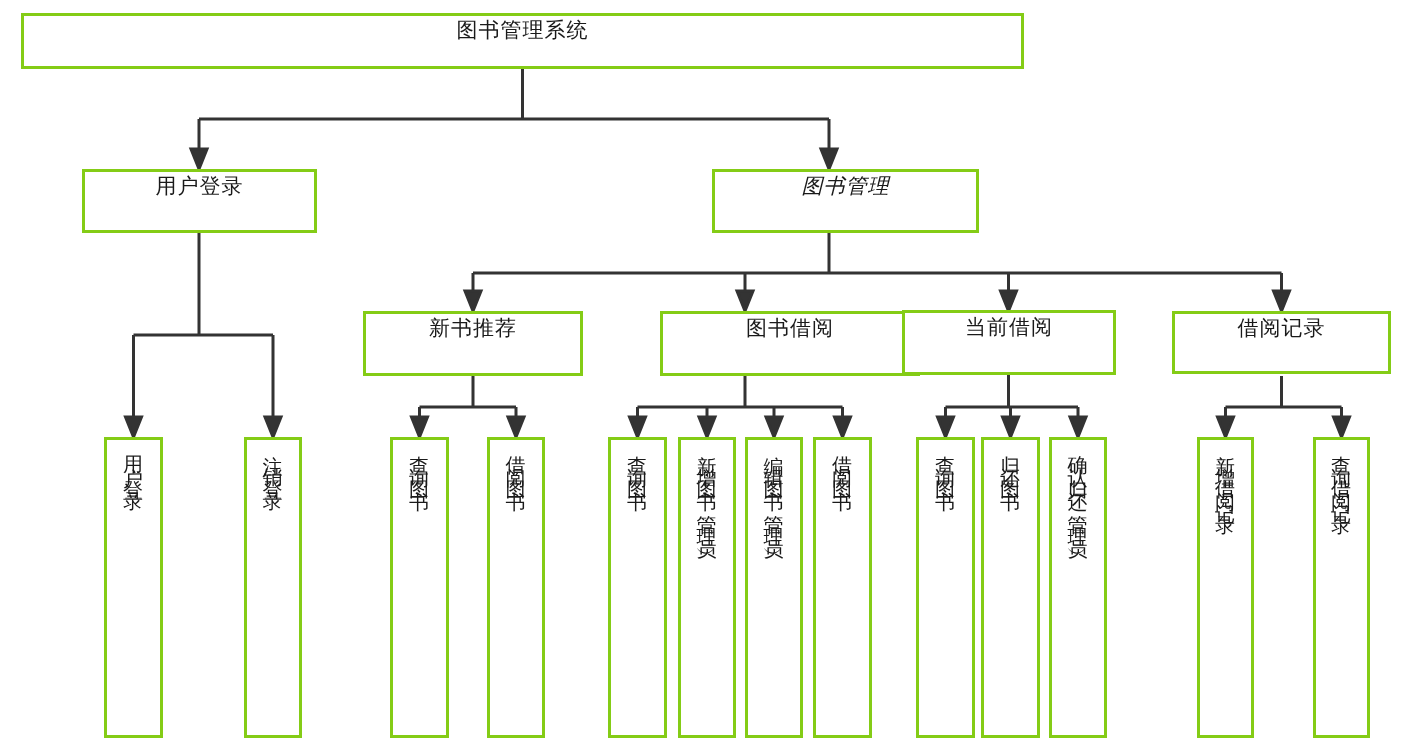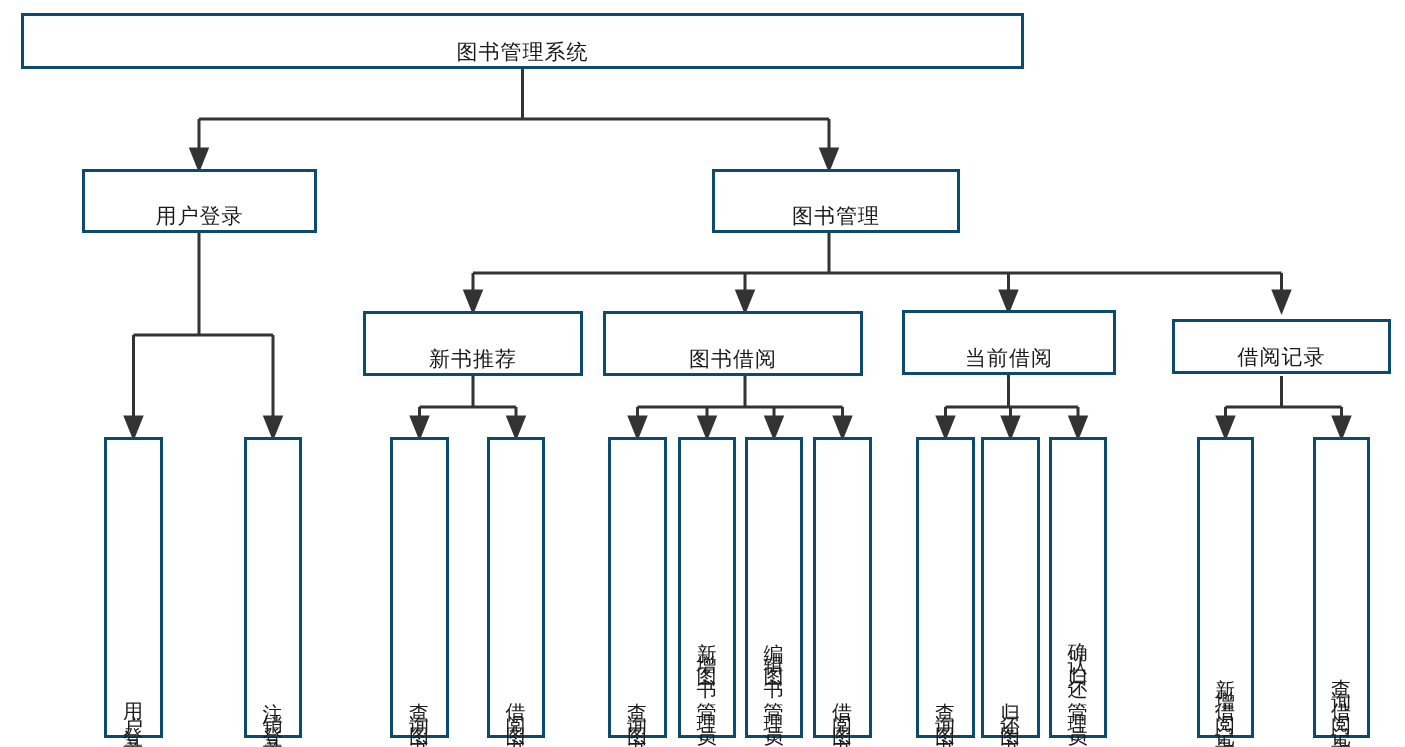--- a/index.html
+++ b/index.html
@@ -4,21 +4,21 @@
 <style>
   html,body { margin:0; padding:0; background:#ffffff; }
   .stage {
     position:relative; width:1405px; height:747px; background:#ffffff;
     font-family:"Liberation Sans","DejaVu Sans",sans-serif; color:#1a1a1a;
     overflow:hidden;
   }
   svg.wires { position:absolute; left:0; top:0; width:1405px; height:747px; }
   .node {
     position:absolute; box-sizing:border-box; background:#ffffff;
-    border:3px solid #0c4a6e; display:flex; align-items:flex-end; justify-content:center;
+    border:3px solid #84cc16; display:flex; align-items:flex-start; justify-content:center;
   }
   .hlabel { font-size:21px; letter-spacing:1px; white-space:nowrap; }
   .vtext {
     writing-mode:vertical-lr; text-orientation:mixed;
     font-size:20px; line-height:1; letter-spacing:12px; white-space:nowrap;
   }
   .watermark {
     position:absolute; right:8px; bottom:4px; font-size:17px; letter-spacing:1px;
     color:rgba(163,163,163,0.85); white-space:nowrap;
   }
@@ -71,34 +71,34 @@
     </g>
   </svg>
 
   <div class="node" style="left:21px; top:13px; width:1003px; height:56px;">
     <span class="hlabel">图书管理系统</span>
   </div>
 
   <div class="node" style="left:82px; top:169px; width:235px; height:64px;">
     <span class="hlabel">用户登录</span>
   </div>
-  <div class="node" style="left:712px; top:169px; width:248px; height:64px;">
+  <div class="node" style="left:712px; top:169px; width:267px; height:64px;font-style:italic;">
     <span class="hlabel">图书管理</span>
   </div>
 
   <div class="node" style="left:363px; top:311px; width:220px; height:65px;font-family:Liberation Mono, monospace;">
     <span class="hlabel">新书推荐</span>
   </div>
-  <div class="node" style="left:603px; top:311px; width:260px; height:65px;">
+  <div class="node" style="left:660px; top:311px; width:260px; height:65px;">
     <span class="hlabel">图书借阅</span>
   </div>
   <div class="node" style="left:902px; top:310px; width:214px; height:65px;">
     <span class="hlabel">当前借阅</span>
   </div>
-  <div class="node" style="left:1172px; top:319px; width:219px; height:55px;">
+  <div class="node" style="left:1172px; top:311px; width:219px; height:63px;">
     <span class="hlabel">借阅记录</span>
   </div>
 
   <div class="node" style="left:104px; top:437px; width:59px; height:301px;">
     <span class="vtext">用户登录</span>
   </div>
   <div class="node" style="left:244px; top:437px; width:58px; height:301px;">
     <span class="vtext">注销登录</span>
   </div>
 

